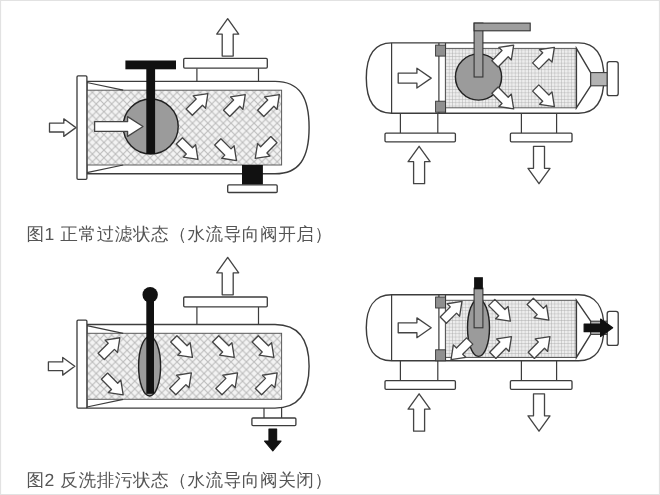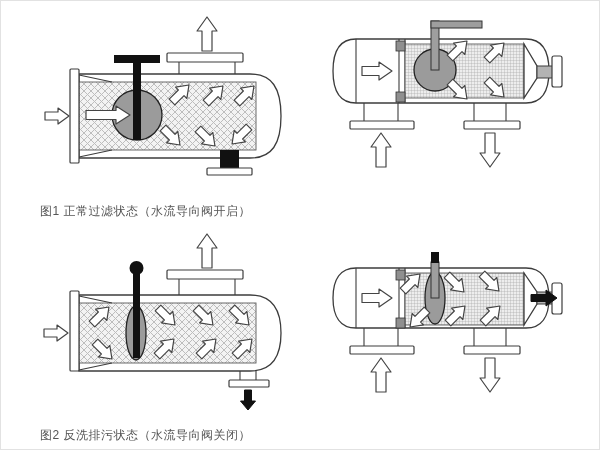--- a/index.html
+++ b/index.html
@@ -1,20 +1,20 @@
 <!DOCTYPE html>
 <html><head>
 <meta charset="utf-8">
 <style>
   html,body{margin:0;padding:0;background:#fff;}
   body{width:600px;height:450px;position:relative;overflow:hidden;
        font-family:"Liberation Sans","DejaVu Sans",sans-serif;}
   .canvas-frame{position:absolute;inset:0;box-shadow:inset 0 0 0 1px #e2e2e2;}
   svg{position:absolute;left:0;top:0;}
-  .caption{position:absolute;left:40px;font-size:12px;color:#555;letter-spacing:0.5px;
+  .caption{position:absolute;left:24px;font-size:16px;color:#555;letter-spacing:0.5px;
            white-space:nowrap;}
   #cap1{top:203px;}
   #cap2{top:427px;text-align:right;}
   .shell{fill:#ffffff;stroke:#3c3c3c;stroke-width:1.3;}
   .thin{stroke:#3c3c3c;stroke-width:1.1;fill:none;}
   .hatch{fill:url(#xhatch);stroke:#5a5a5a;stroke-width:0.9;}
   .mesh{fill:url(#meshp);stroke:#5a5a5a;stroke-width:0.9;}
   .flange{fill:#ffffff;stroke:#3c3c3c;stroke-width:1.2;}
   .ball{fill:#9b9b9b;stroke:#222;stroke-width:1.3;}
   .stem-black{fill:#111;stroke:none;}

